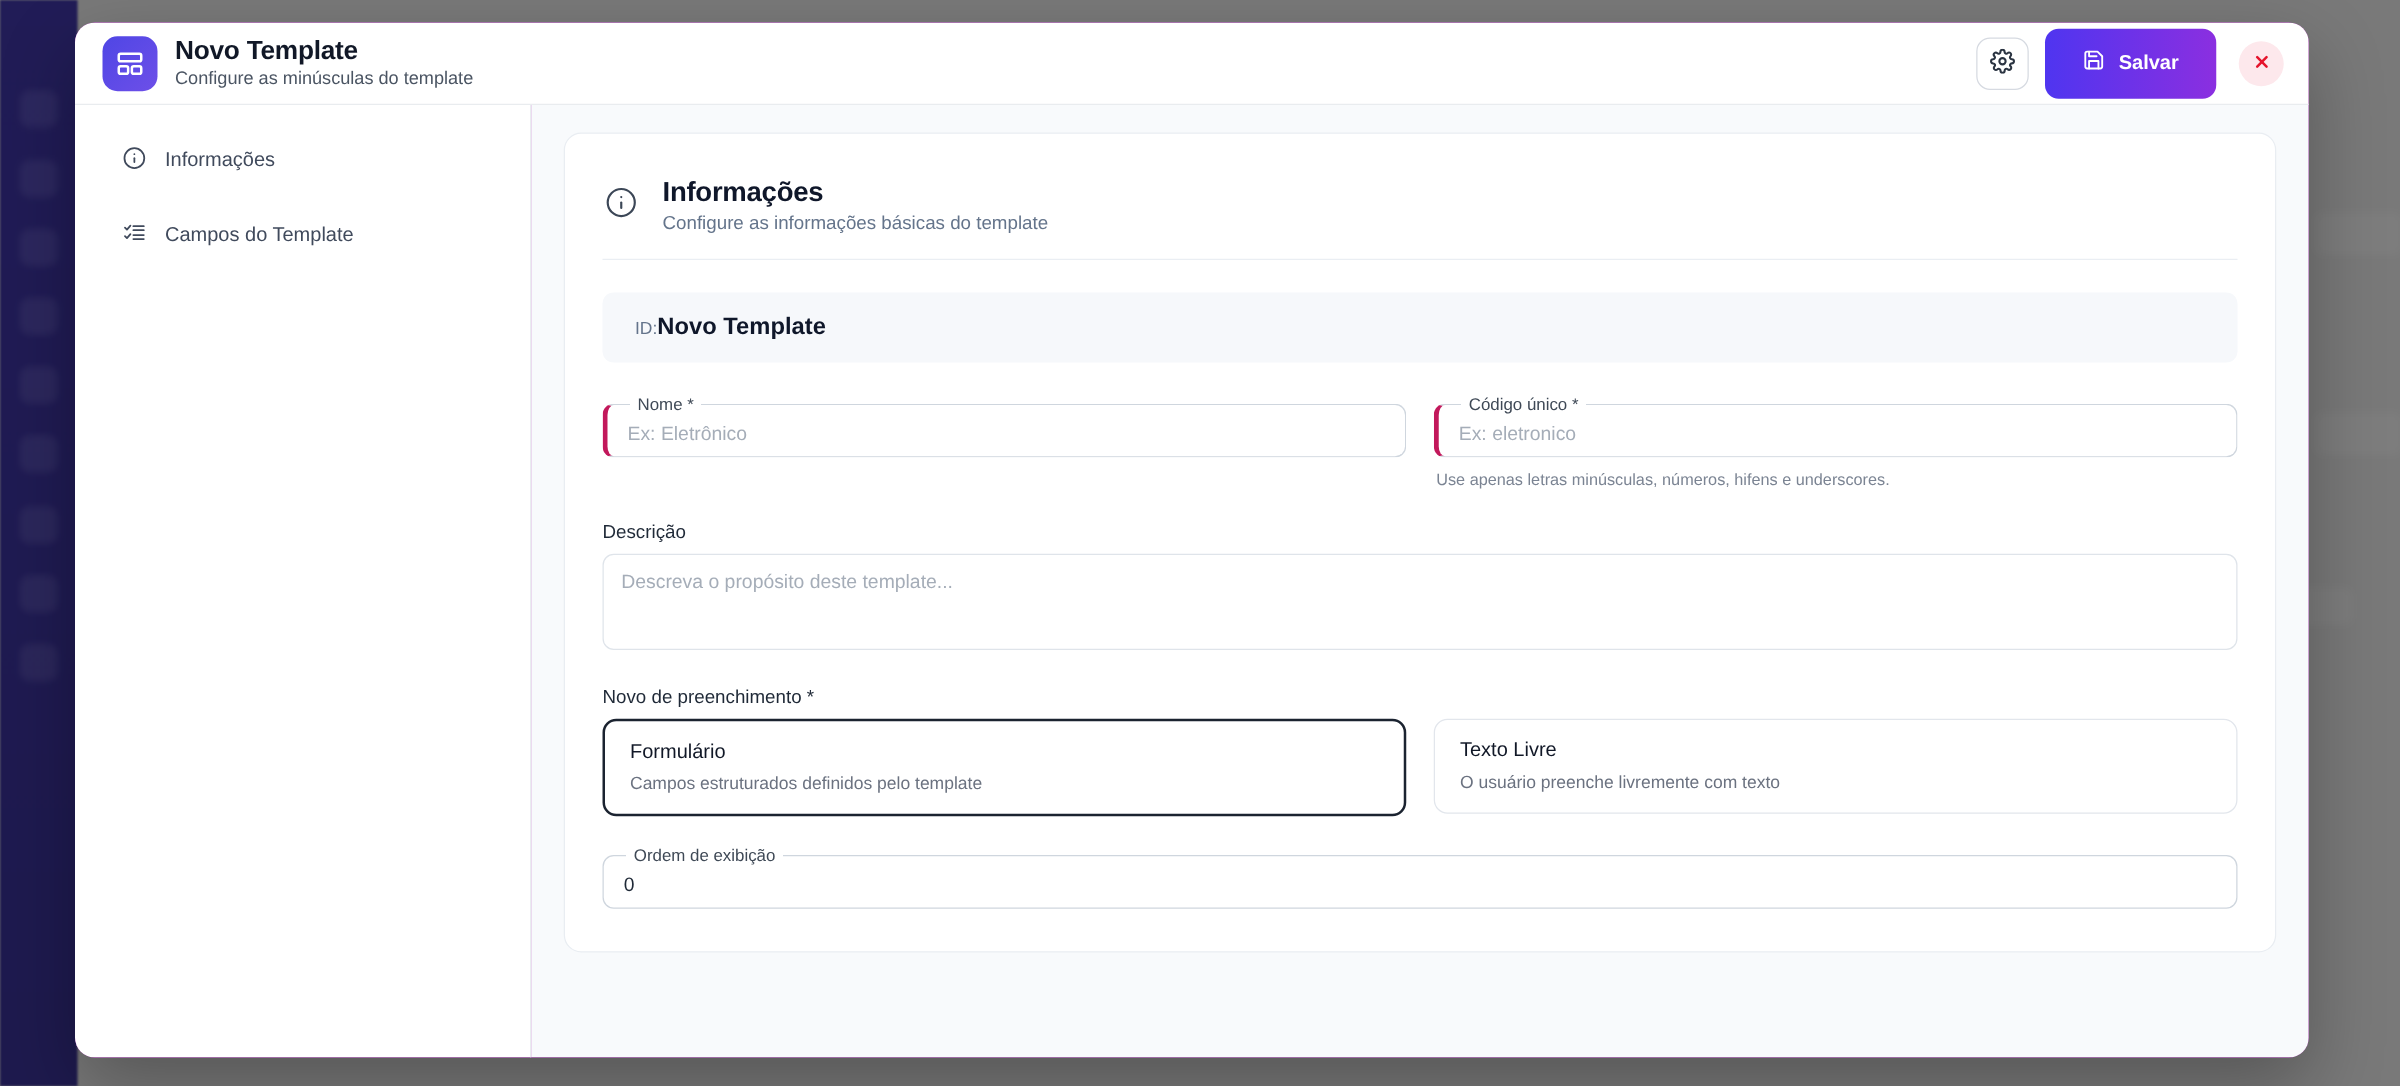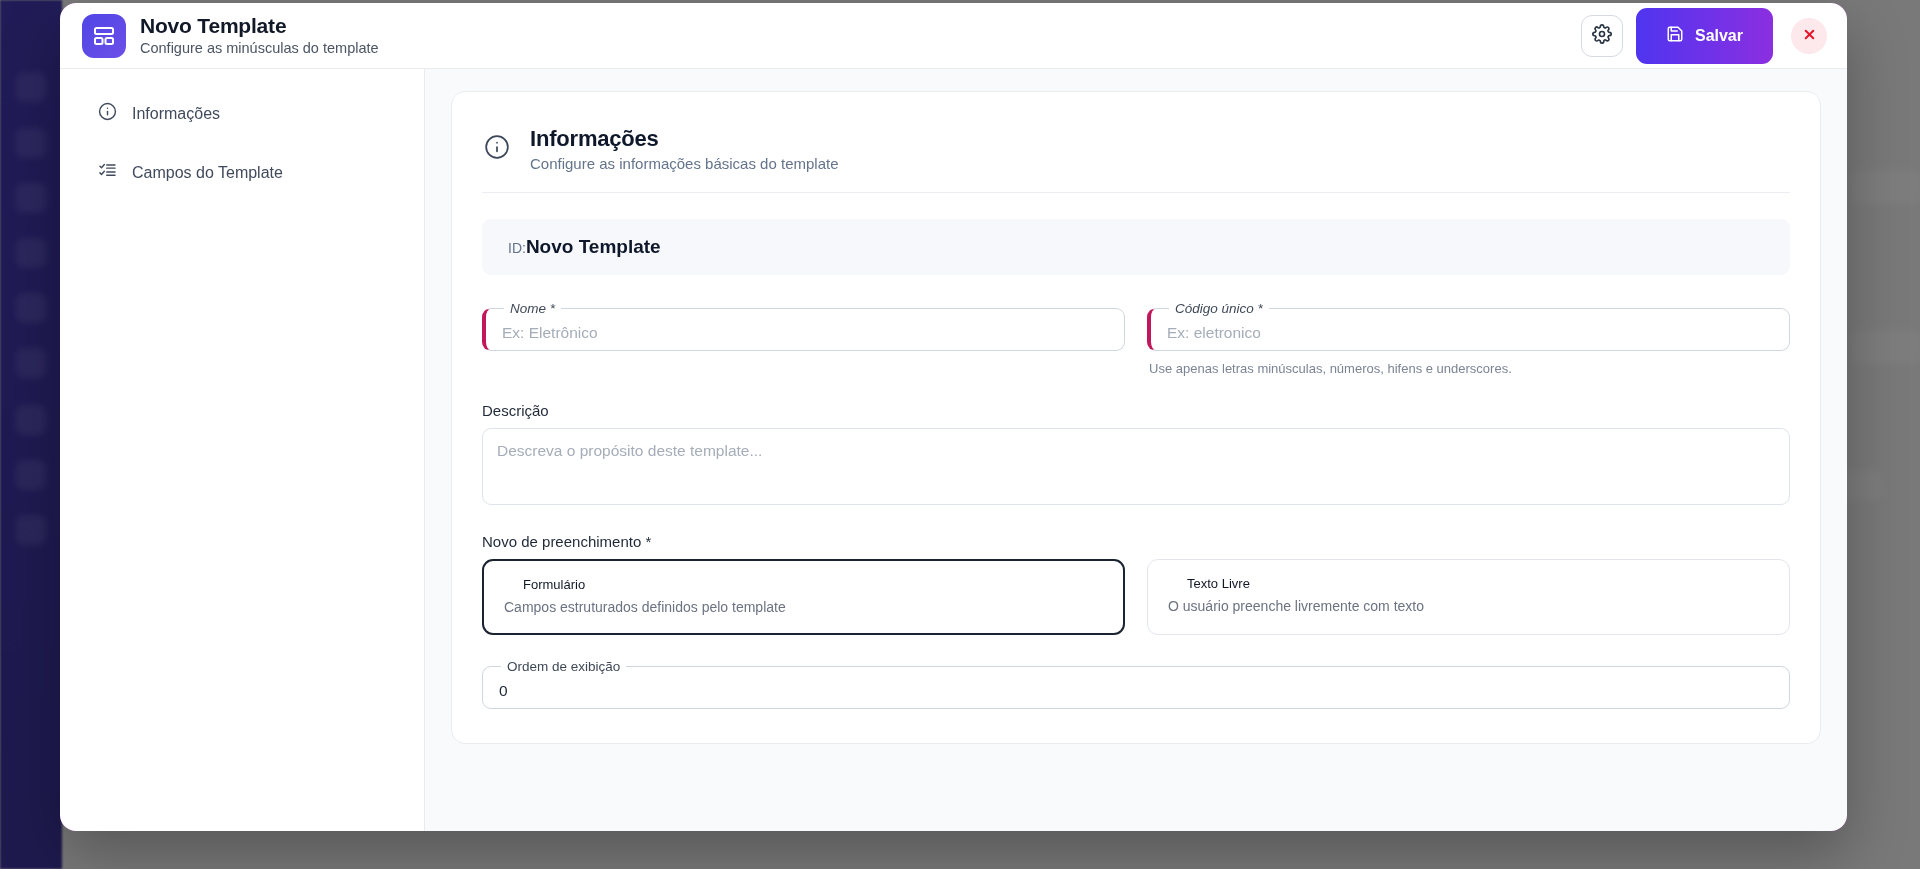--- a/index.html
+++ b/index.html
@@ -27,21 +27,21 @@
     background: #797979;
   }
   .bg-block {
     position: absolute; background: rgba(255,255,255,0.035);
     border-radius: 6px; filter: blur(4px);
   }
 
   
   .modal {
     position: absolute;
-    left: 60px; top: 3px;
+    left: 60px; top: 18px;
     width: 1787px; height: 828px;
     background: #a21caf;
     border-radius: 16px;
     overflow: hidden;
     box-shadow: 0 24px 60px rgba(0,0,0,0.28);
     display: flex; flex-direction: column;
   }
 
   
   .modal-header {
@@ -141,21 +141,21 @@
   .field { position: relative; }
   .field fieldset {
     border: 1.4px solid #cfd6de; border-radius: 9px;
     padding: 0 14px; margin: 0; height: 50px;
     display: flex; align-items: center;
   }
   .field fieldset legend {
     font-size: 13.5px; color: #3f4956; padding: 0 6px; margin-left: 4px;
   }
   .field.required fieldset { border-left: 4px solid #c2185b; }
-  .field.required fieldset legend { color: #3f4956; font-style: italic; }
+  .field.required fieldset legend { color: #3f4956; }
   .field input {
     border: none; outline: none; width: 100%;
     font-size: 15.5px; color: #1f2937; background: transparent;
     font-family: "Liberation Sans", sans-serif;
     padding: 0 2px;
   }
   .field input::placeholder { color: #a5adb8; }
   .helper { font-size: 13px; color: #7b8493; margin-top: 10px; padding-left: 2px; }
 
   .plain-label { font-size: 15px; color: #1f2937; margin-bottom: 9px; display: block; }
@@ -166,21 +166,21 @@
     font-family: "Liberation Sans", sans-serif; outline: none;
   }
   textarea.desc::placeholder { color: #a5adb8; }
 
   .mode-card {
     border: 1.4px solid #e2e6ec; border-radius: 11px;
     padding: 16px 20px 17px 20px; cursor: pointer; background: #fff;
     min-height: 76px;
   }
   .mode-card.selected { border: 2.4px solid #1b2330; }
-  .mode-title { font-size: 13px; color: #111827; margin-bottom: 7px; margin-left: 19px; }
+  .mode-title { font-size: 16px; color: #111827; margin-bottom: 7px; }
   .mode-desc { font-size: 14px; color: #6b7280; }
 
   .status-label { font-size: 15px; color: #1f2937; margin-bottom: 8px; display: block; }
   .status-row { display: flex; gap: 11px; }
   .chip {
     height: 40px; padding: 0 23px; border-radius: 9px;
     border: 1.8px solid #dfe4ea; background: #fff;
     font-size: 15.5px; color: #374151; cursor: pointer;
     display: flex; align-items: center;
     font-family: "Liberation Sans", sans-serif;

